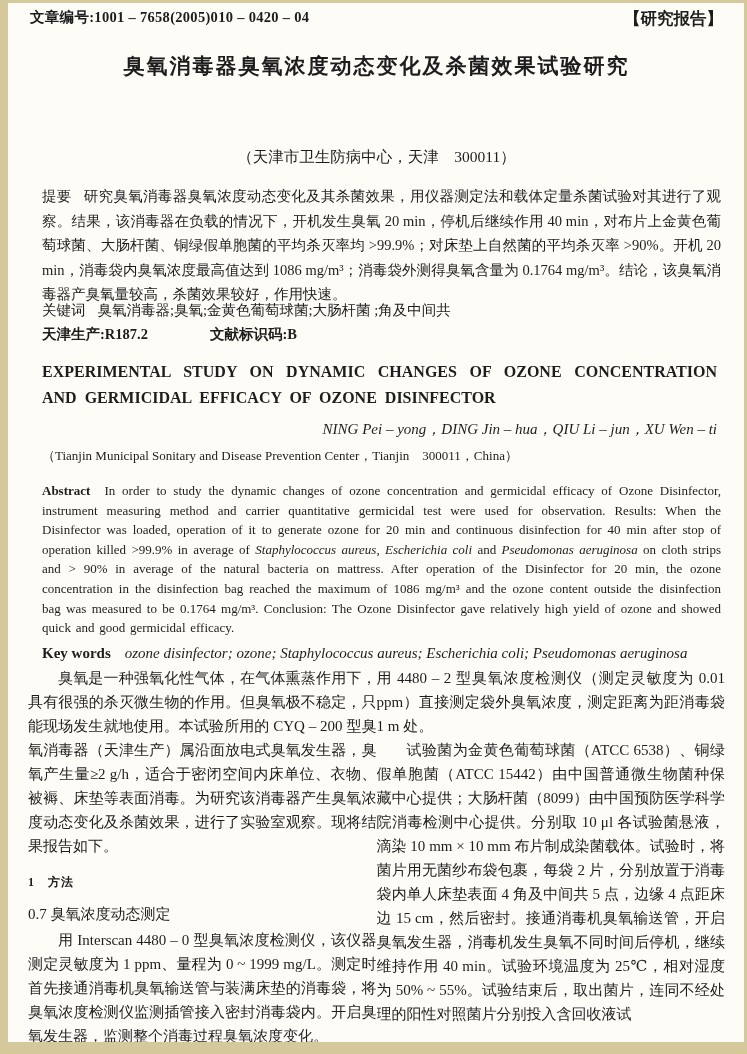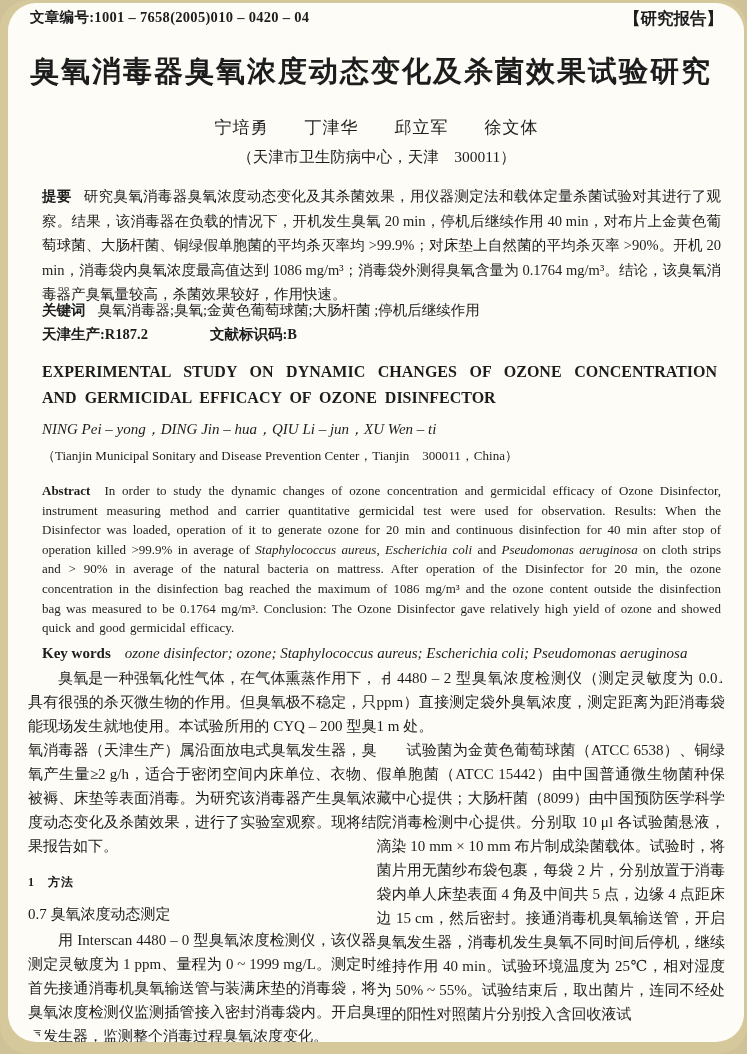--- a/index.html
+++ b/index.html
@@ -1,45 +1,45 @@
 <!DOCTYPE html>
 <html><head>
 <meta charset="utf-8">
 <style>
-  * { margin:0; padding:0; box-sizing:border-box;border-radius:28px; }
+  * { margin:0; padding:0; box-sizing:border-box; }
   html,body { background:#cfc298; }
   .page {
     position:relative; width:747px; height:1054px; margin:0 auto;
     background:#d5c89b; overflow:hidden;
     font-family:"Liberation Serif","DejaVu Serif",serif;
     color:#1d1d1d;
   }
   .sheet {
     position:absolute; left:8px; top:3px; right:3px; bottom:12px;
     background:#fdfcf7;
   }
   .blk { position:absolute; }
 
   .header-row { top:8px; left:30px; right:24px; display:flex; justify-content:space-between; align-items:flex-start; }
   .article-id { font-size:14.5px; font-weight:bold; letter-spacing:.3px; }
   .badge { font-size:16.5px; font-weight:bold; }
 
-  .title-cn { top:52px; left:30px; right:24px; font-size:29px; font-weight:bold; letter-spacing:2px; }
+  .title-cn { top:52px; left:30px; right:24px; text-align:center; font-size:21px; font-weight:bold; letter-spacing:2px; }
 
   .authors-cn { top:116px; left:30px; right:24px; text-align:center; font-size:17px; letter-spacing:1px; }
   .affil-cn { top:147px; left:30px; right:24px; text-align:center; font-size:15.5px; }
 
   .abstract-cn { top:184px; left:42px; right:26px; font-size:14.5px; line-height:24.5px; text-align:justify; }
-  .abstract-cn .lbl, .kw-cn .lbl { font-weight:bold; margin-right:12px; }
+  .abstract-cn .lbl, .kw-cn .lbl { font-weight:normal; margin-right:12px; }
   .kw-cn { top:301px; left:42px; right:26px; font-size:14.5px; }
   .clc-line { top:325px; left:42px; right:26px; font-size:14.5px; font-weight:bold; }
   .clc-line .gap { display:inline-block; width:62px; }
 
   .title-en { top:359px; left:42px; right:30px; font-size:16px; font-weight:bold; line-height:26px; text-align:justify; text-align-last:left; word-spacing:4px; }
-  .authors-en { top:420px; left:42px; right:30px; font-size:15px; font-style:italic; }
+  .authors-en { top:420px; left:42px; right:30px; font-size:15px; font-style:italic;text-align:right; }
   .affil-en { top:447px; left:42px; right:30px; font-size:13px; }
 
   .abstract-en { top:481px; left:42px; right:26px; font-size:13px; line-height:19.6px; text-align:justify; word-spacing:1.5px; }
   .abstract-en .lbl, .kw-en .lbl { font-weight:bold; font-style:normal; margin-right:14px; }
   .kw-en { top:645px; left:42px; right:26px; font-size:15px; }
   .kw-en .terms span { font-style:italic; }
 
   .cols { top:666px; left:28px; right:22px; height:376px; display:flex; overflow:hidden; }
   .col { flex:1; font-size:15px; line-height:24px; text-align:justify; overflow:hidden; }
   .col p.indent { text-indent:2em; }
@@ -52,29 +52,28 @@
 <div class="page">
   <div class="sheet"></div>
 
   <div class="blk header-row">
     <span class="article-id">文章编号:1001 – 7658(2005)010 – 0420 – 04</span>
     <span class="badge">【研究报告】</span>
   </div>
 
   <div class="blk title-cn">臭氧消毒器臭氧浓度动态变化及杀菌效果试验研究</div>
 
-  <div class="blk authors-cn">宁培勇　　丁津华　　邱立军　　徐文体</div>
   <div class="blk affil-cn">（天津市卫生防病中心，天津　300011）</div>
 
   <div class="blk abstract-cn">
     <span class="lbl">提要</span><span>研究臭氧消毒器臭氧浓度动态变化及其杀菌效果，用仪器测定法和载体定量杀菌试验对其进行了观察。结果，该消毒器在负载的情况下，开机发生臭氧 20 min，停机后继续作用 40 min，对布片上金黄色葡萄球菌、大肠杆菌、铜绿假单胞菌的平均杀灭率均 &gt;99.9%；对床垫上自然菌的平均杀灭率 &gt;90%。开机 20 min，消毒袋内臭氧浓度最高值达到 1086 mg/m³；消毒袋外测得臭氧含量为 0.1764 mg/m³。结论，该臭氧消毒器产臭氧量较高，杀菌效果较好，作用快速。</span>
   </div>
 
   <div class="blk kw-cn">
-    <span class="lbl">关键词</span><span>臭氧消毒器;臭氧;金黄色葡萄球菌;大肠杆菌 ;停机后继续作用</span>
+    <span class="lbl">关键词</span><span>臭氧消毒器;臭氧;金黄色葡萄球菌;大肠杆菌 ;角及中间共</span>
   </div>
 
   <div class="blk clc-line">
     <span>天津生产:</span><span>R187.2</span><span class="gap"></span><span>文献标识码:</span><span>B</span>
   </div>
 
   <div class="blk title-en">EXPERIMENTAL STUDY ON DYNAMIC CHANGES OF OZONE CONCENTRATION AND GERMICIDAL EFFICACY OF OZONE DISINFECTOR</div>
   <div class="blk authors-en">NING Pei – yong，DING Jin – hua，QIU Li – jun，XU Wen – ti</div>
   <div class="blk affil-en">（Tianjin Municipal Sonitary and Disease Prevention Center，Tianjin　300011，China）</div>
 

